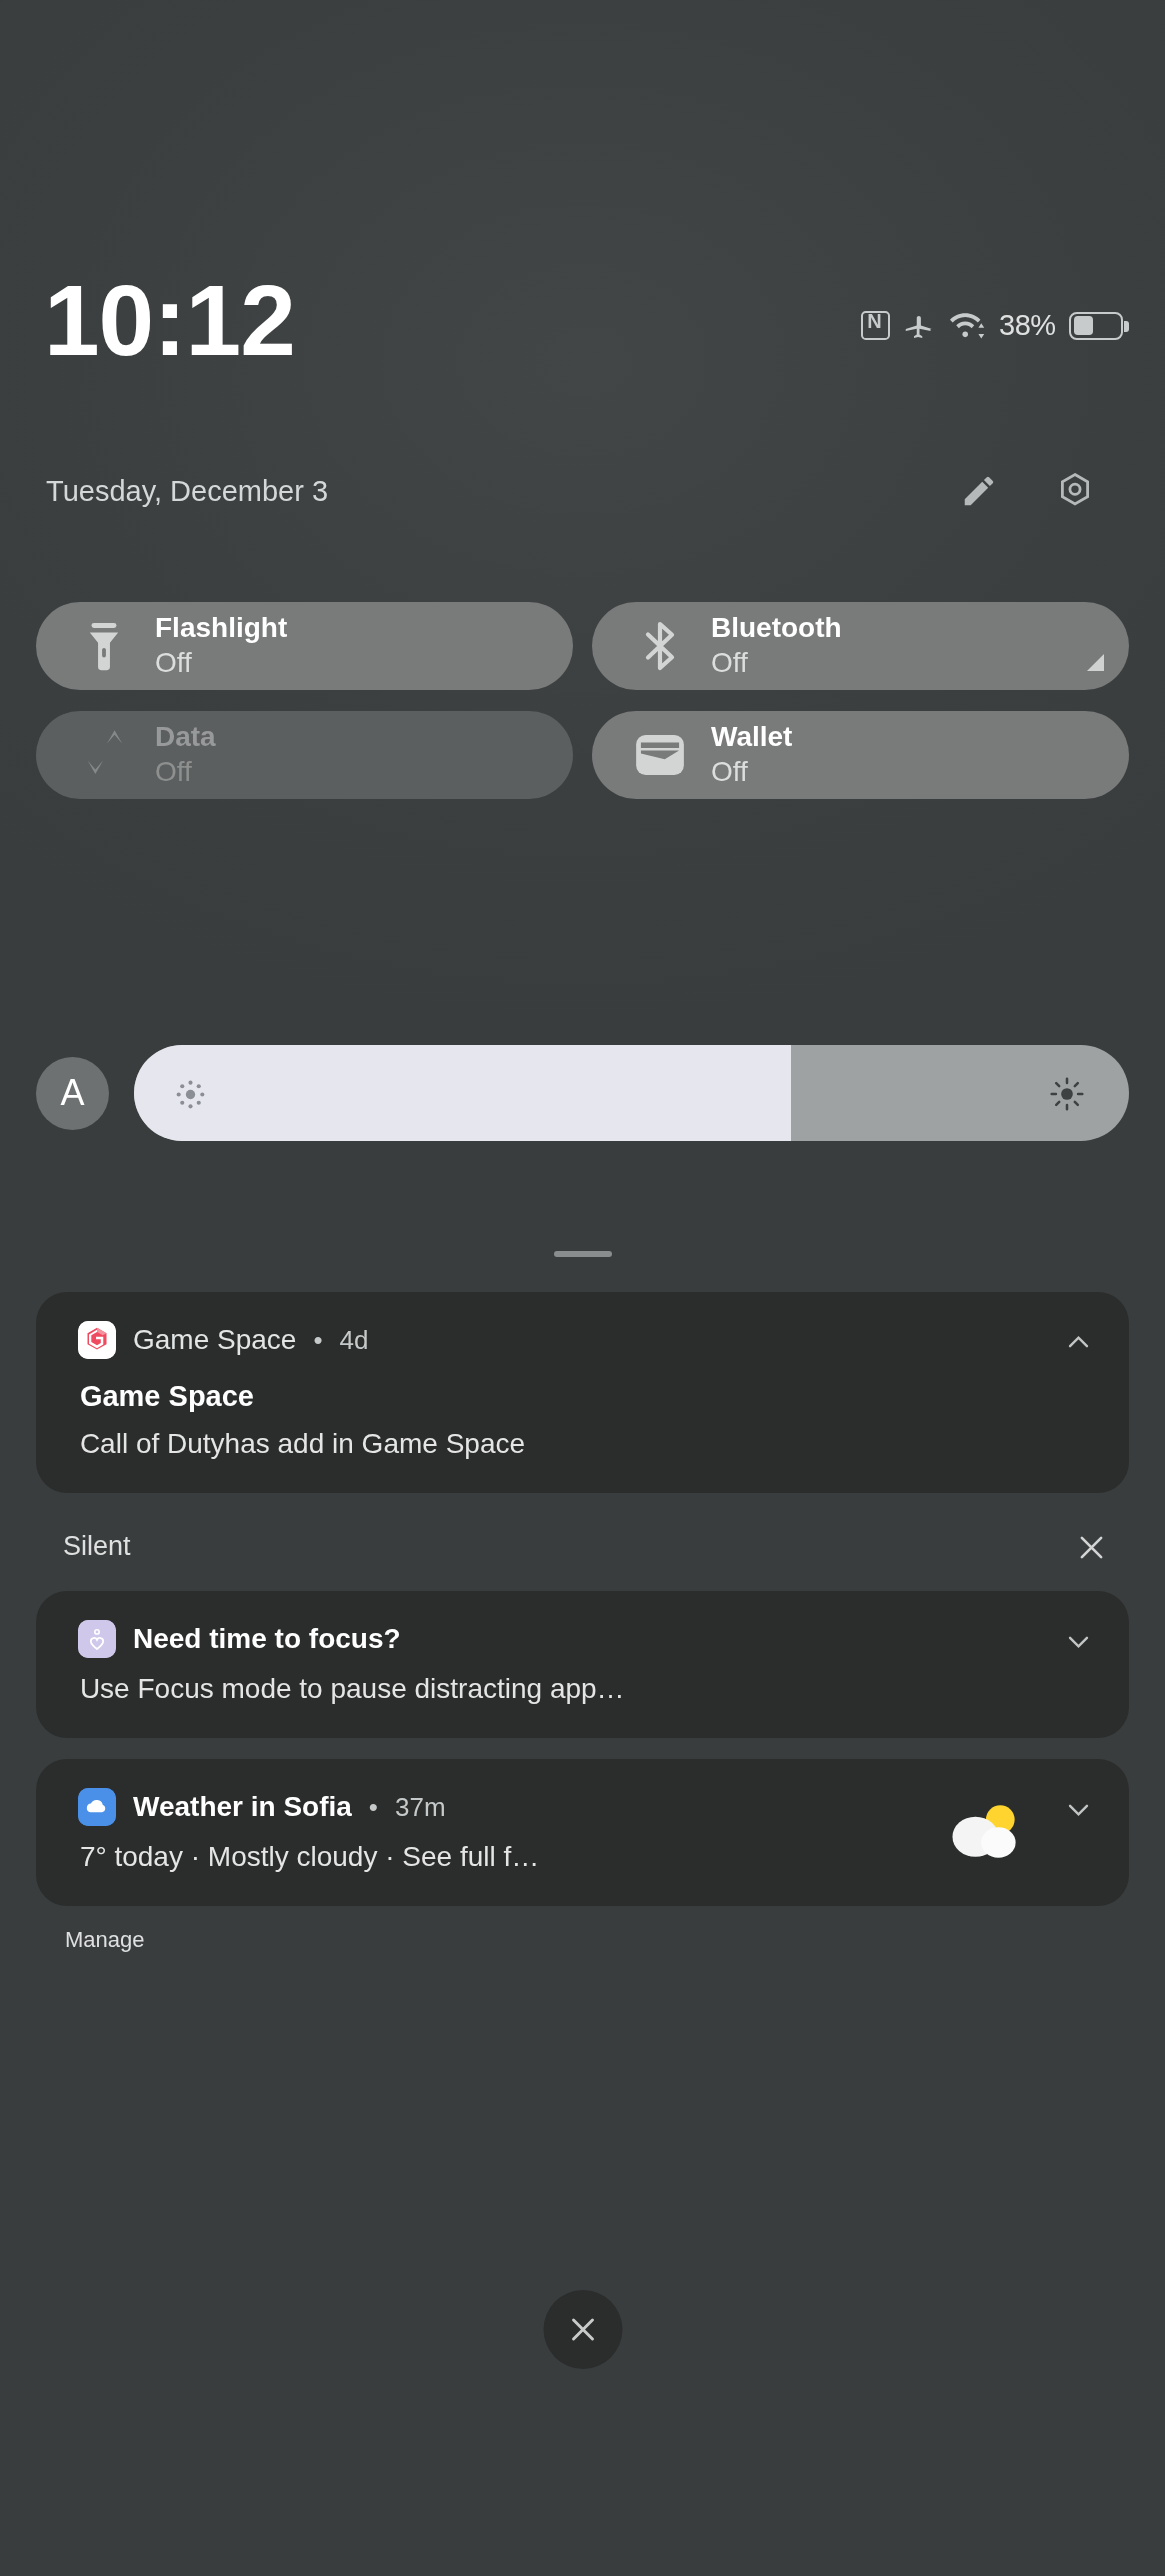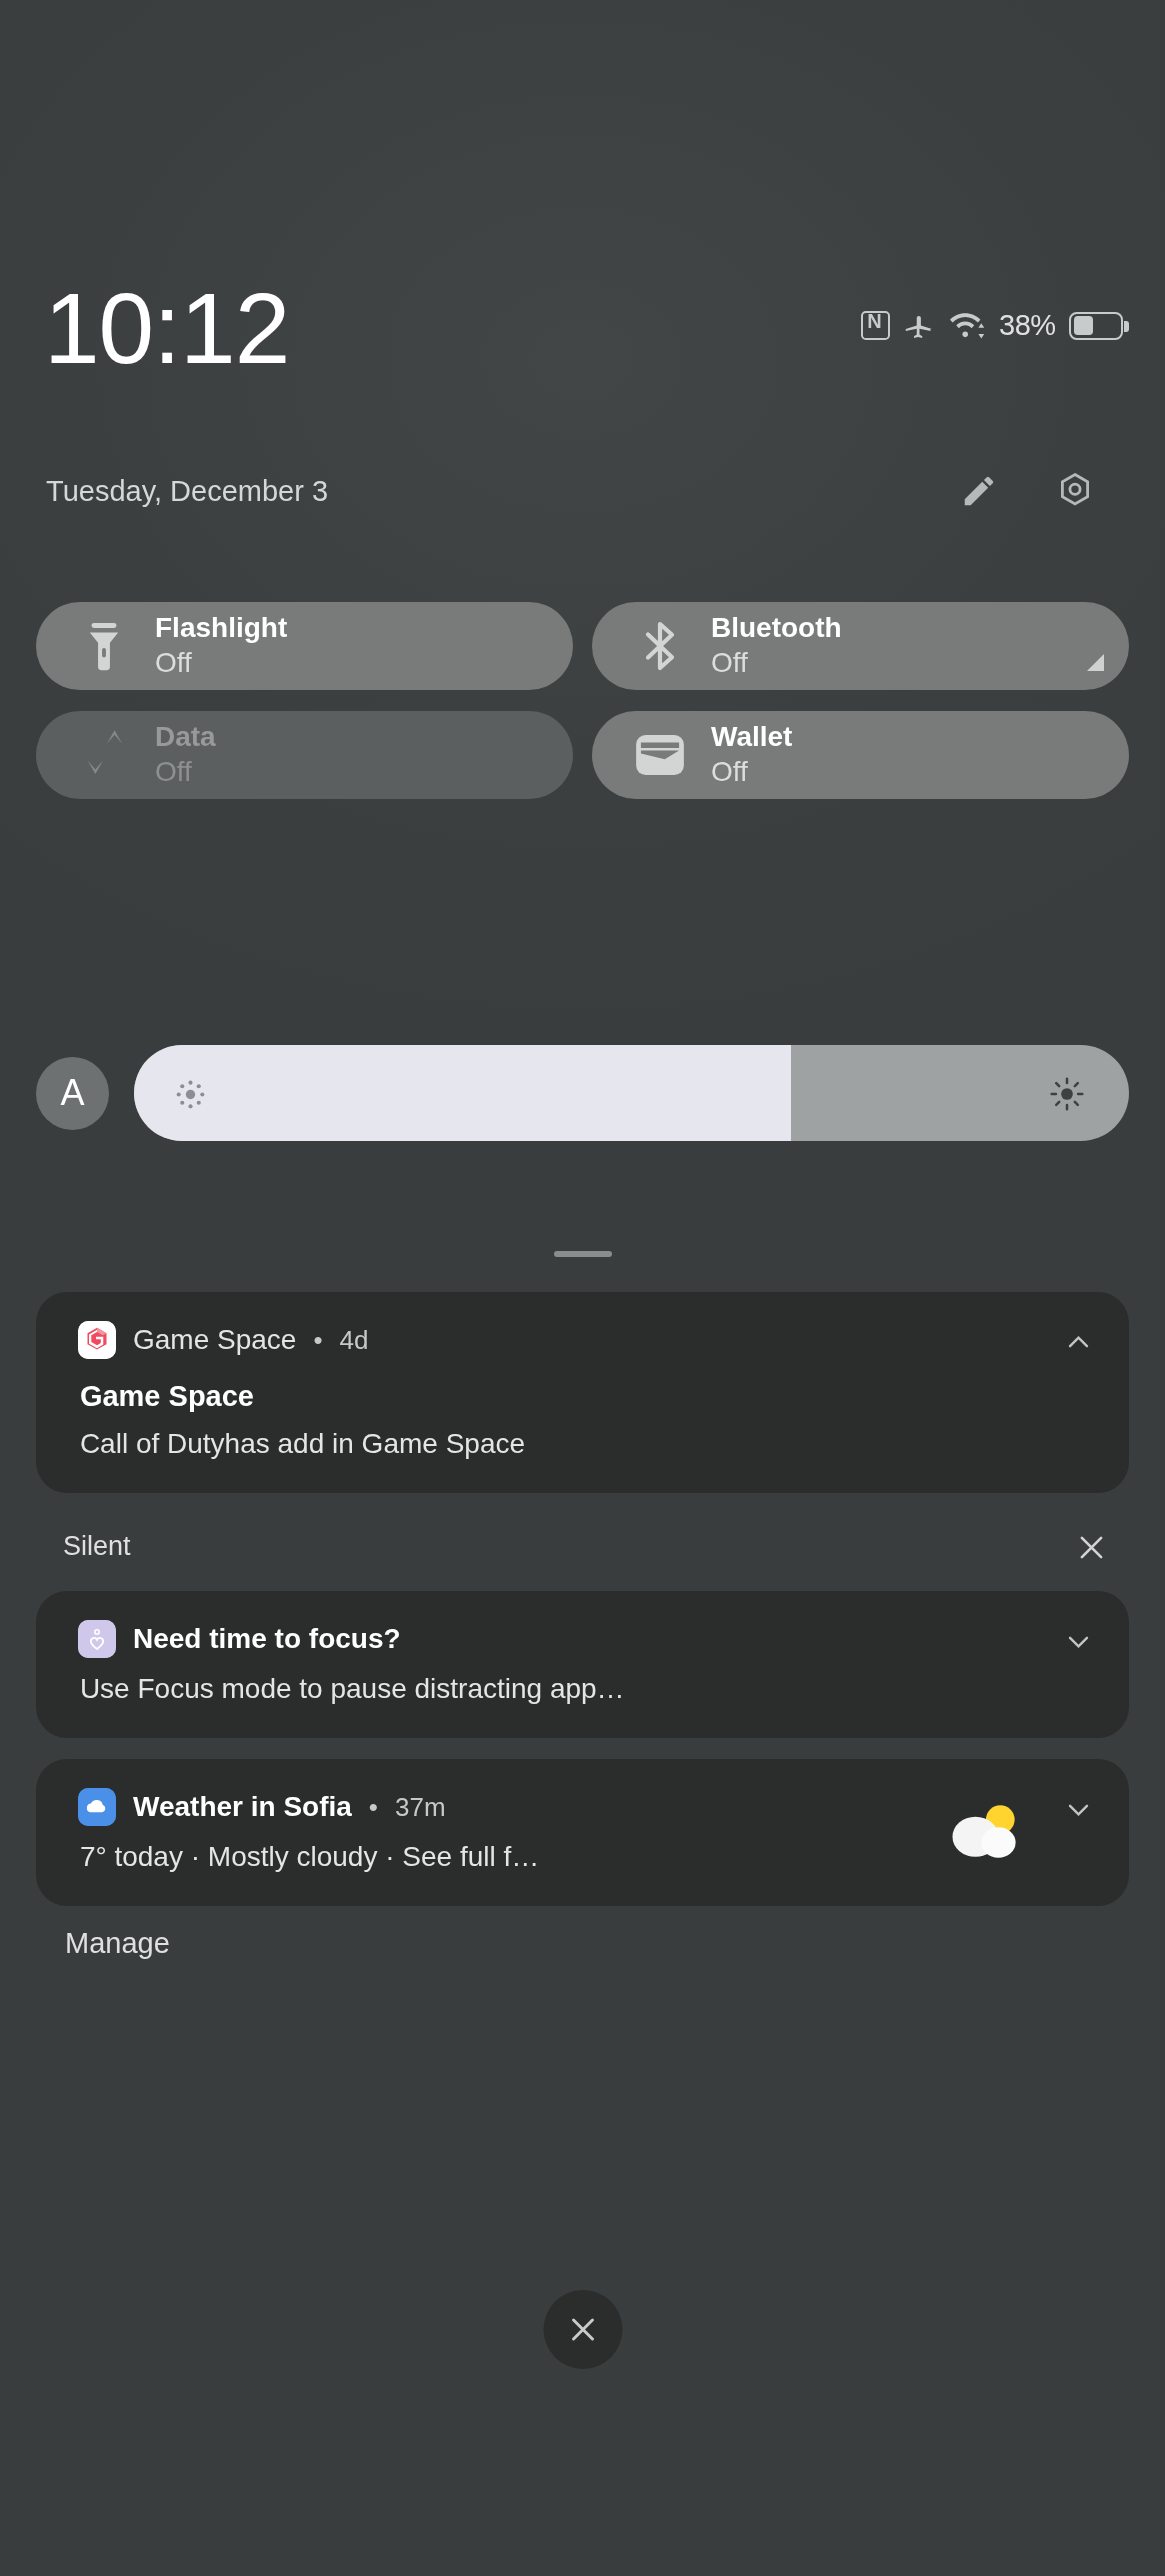--- a/index.html
+++ b/index.html
@@ -37,22 +37,22 @@
     width:4.8px; height:10.5px; background:#c8cbcb; border-radius:0 2.9px 2.9px 0;
   }
   .batt-fill {
     position:absolute; left:2.9px; top:2.9px; bottom:2.9px; width:38%;
     background:#c8cbcb; border-radius:3.8px;
   }
   #battery-pct { font-size:29px; color:#dfe1e1; letter-spacing:-0.5px; }
 
   
   #clock {
-    position:absolute; left:44px; top:278px;
-    font-size:100px; font-weight:400; color:#ffffff; letter-spacing:-1px;
+    position:absolute; left:44px; top:270px;
+    font-size:100px; font-weight:700; color:#ffffff; letter-spacing:-1px;
     line-height:1;
   }
   #date-row {
     position:absolute; left:46px; top:470px; width:1073px;
     display:flex; align-items:center; justify-content:space-between;
   }
   #date-text { font-size:29px; color:#d5d8d8; }
   #header-actions { display:flex; align-items:center; gap:56px; padding-right:23px;}
 
   
@@ -128,21 +128,21 @@
     position:absolute; right:100px; bottom:46px; width:88px; height:58px;
   }
 
   #silent-row {
     display:flex; align-items:flex-start; justify-content:space-between;
     padding:17px 21px 17px 27px; margin-top:17px; margin-bottom:9.6px;
   }
   #silent-label { font-size:27px; color:#dfe1e1; }
 
   #manage-row { margin-top:13.4px; padding-left:29px; }
-  #manage-label { font-size:29px; color:#dfe1e1; }
+  #manage-label { font-size:22px; color:#dfe1e1; }
 
   #close-fab {
     position:absolute; left:50%; transform:translateX(-50%); top:2290px;
     width:79px; height:79px; border-radius:50%; background:#2b2d2d;
     display:flex; align-items:center; justify-content:center;
   }
   svg { display:block; }
 </style>
 </head>
 <body>

